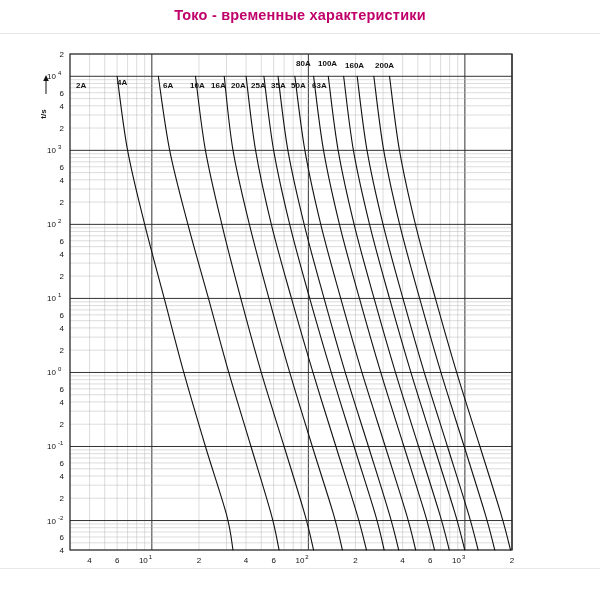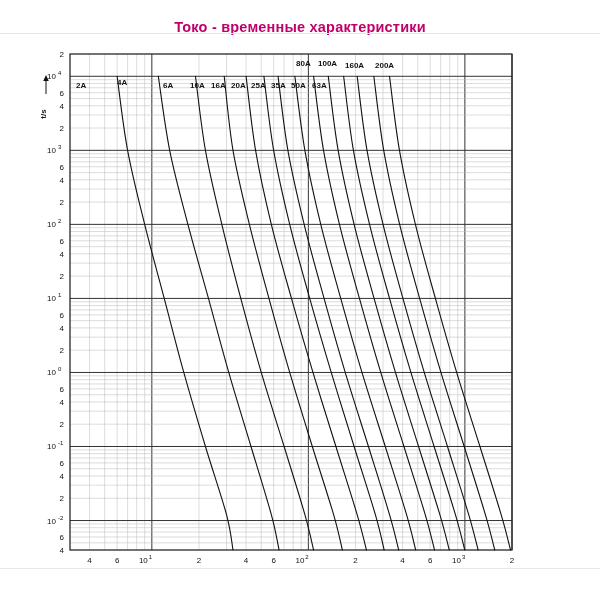--- a/index.html
+++ b/index.html
@@ -4,21 +4,21 @@
 <style>
   html, body { margin:0; padding:0; }
   body {
     width:600px; height:600px;
     background:#ffffff;
     font-family:"Liberation Sans", sans-serif;
     overflow:hidden;
     position:relative;
   }
   #title {
-    position:absolute; left:0; top:12px; width:600px; height:30px;
+    position:absolute; left:0; top:0; width:600px; height:30px;
     display:flex; align-items:center; justify-content:center;
     color:#c0006b; font-weight:bold; font-size:14.5px;
     letter-spacing:0.2px;
   }
   #titlerule {
     position:absolute; left:0; top:33px; width:600px; height:1px;
     background:#e8e8ea;
   }
   #bottomrule {
     position:absolute; left:0; top:568px; width:600px; height:1px;

